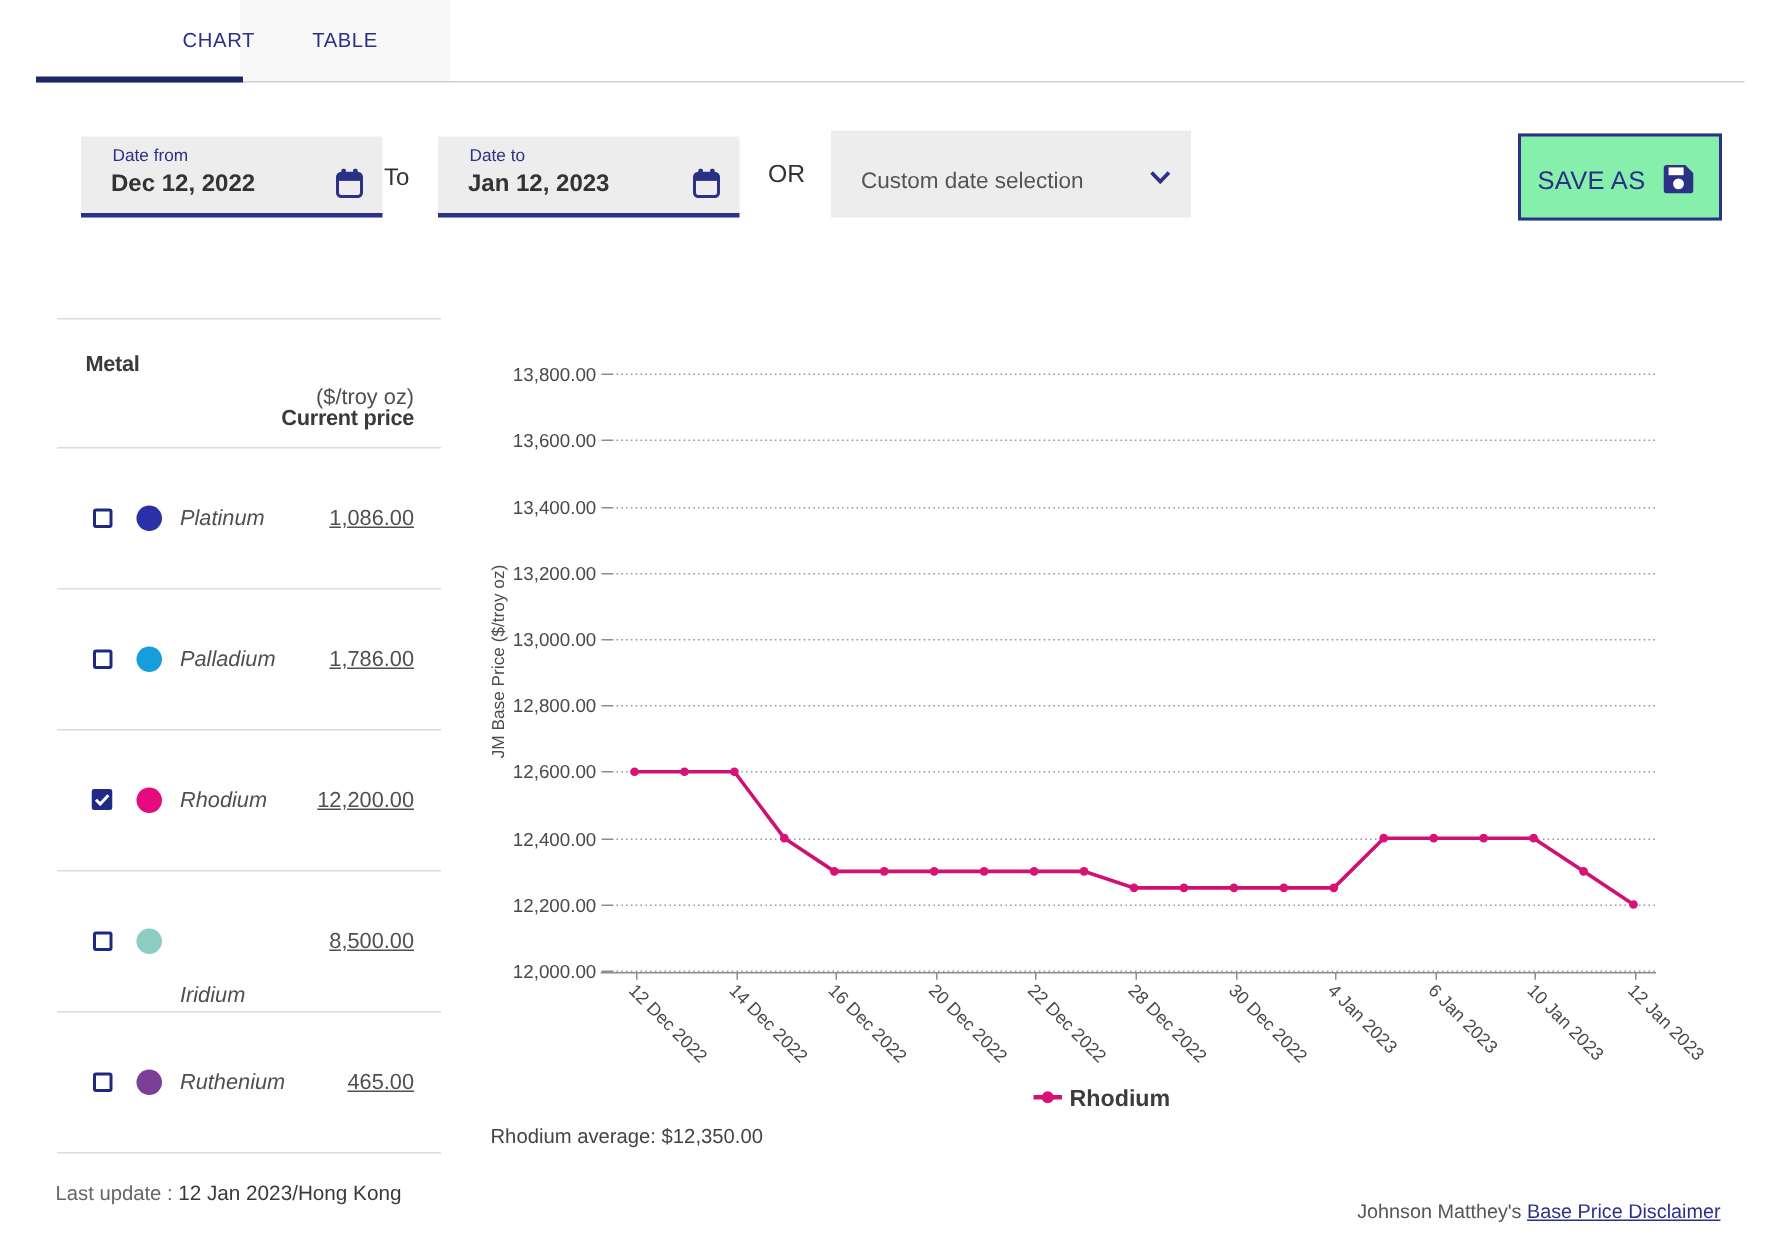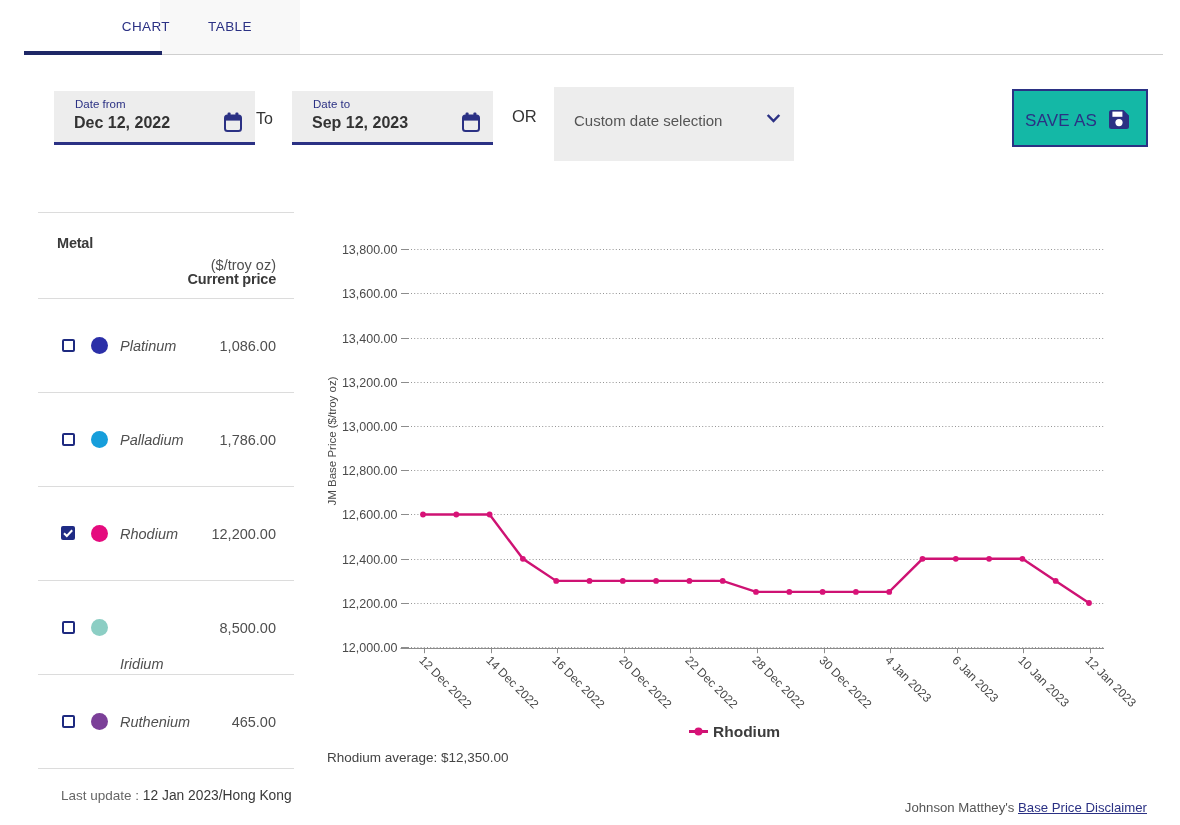--- a/index.html
+++ b/index.html
@@ -11,35 +11,35 @@
 #tab-chart{left:34px;top:0;width:136px;height:54px;line-height:54px;text-align:right;font-size:13.5px;letter-spacing:0.4px;color:#2b3184;}
 #tab-table{left:160px;top:0;width:140px;height:54px;line-height:54px;text-align:center;font-size:13.5px;letter-spacing:0.4px;color:#2b3184;background:#f8f8f8;}
 #tab-underline{left:24px;top:51px;width:138px;height:3.5px;background:#1e2766;}
 
 .datebox{top:91px;width:201px;height:51px;background:#ededed;border-bottom:3.5px solid #2b3184;}
 .datebox .lbl{position:absolute;left:21px;top:7px;font-size:11.5px;color:#2b3184;}
 .datebox .val{position:absolute;left:20px;top:23px;font-size:16px;color:#333;font-weight:bold;}
 .datebox svg{position:absolute;right:13px;top:21px;}
 #to{left:256px;top:110px;font-size:16px;color:#333;}
 #or{left:512px;top:107px;font-size:16.5px;color:#333;}
-#custom{left:554px;top:87px;width:240px;height:74px;background:#ededed;}
+#custom{left:554px;top:87px;width:240px;height:58px;background:#ededed;}
 #custom .txt{position:absolute;left:20px;top:25px;font-size:15px;color:#555;}
 #custom svg{position:absolute;right:13px;top:26px;}
-#saveas{left:1012px;top:89px;width:132px;height:54px;border:2px solid #2b3184;background:#14b8a6;}
+#saveas{left:1012px;top:89px;width:132px;height:54px;border:2px solid #2b3184;background:#86efac;}
 #saveas .txt{position:absolute;left:11px;top:20px;font-size:17px;color:#2b3184;letter-spacing:0.2px;}
 #saveas svg{position:absolute;right:17px;top:19px;}
 
 .hline{height:1px;background:#dcdcdc;left:38px;width:256px;}
 .mhdr{font-weight:bold;font-size:14.5px;color:#3a3a3a;letter-spacing:-0.2px;}
 .row-name{font-size:14.5px;color:#4f4f4f;font-style:italic;}
-.row-price{font-size:14.5px;color:#4f4f4f;text-align:right;}
+.row-price{font-size:14.5px;color:#4f4f4f;text-align:right;text-decoration:underline;}
 .cb{width:9px;height:9px;border:2px solid #1e2a80;border-radius:2px;background:#fff;}
 .dot{width:17px;height:17px;border-radius:50%;}
 
-#lastupd{left:37px;top:788px;font-size:13.5px;color:#666;margin-left:24px;}
+#lastupd{left:37px;top:788px;font-size:13.5px;color:#666;}
 #lastupd b{color:#3a3a3a;font-weight:normal;font-size:13.8px;}
 #avg{left:327px;top:750px;font-size:13.5px;color:#444;}
 #disc{right:33px;top:800px;font-size:13.2px;color:#555;}
 #disc a{color:#2b3184;text-decoration:underline;}
 </style>
 </head>
 <body>
 <div id="page">
 
   <div class="abs" id="tab-table">TABLE</div>
@@ -53,21 +53,21 @@
     <svg width="18" height="20" viewBox="0 0 18 20">
       <rect x="3.6" y="0.5" width="3" height="5" rx="1" fill="#2b3184"></rect>
       <rect x="11.4" y="0.5" width="3" height="5" rx="1" fill="#2b3184"></rect>
       <rect x="1" y="3.5" width="16" height="15.5" rx="2.5" fill="none" stroke="#2b3184" stroke-width="2"></rect>
       <rect x="1.6" y="4" width="14.8" height="4.6" fill="#2b3184"></rect>
     </svg>
   </div>
   <div class="abs" id="to">To</div>
   <div class="abs datebox" style="left:292px;">
     <span class="lbl">Date to</span>
-    <span class="val">Sep 12, 2023</span>
+    <span class="val">Jan 12, 2023</span>
     <svg width="18" height="20" viewBox="0 0 18 20">
       <rect x="3.6" y="0.5" width="3" height="5" rx="1" fill="#2b3184"></rect>
       <rect x="11.4" y="0.5" width="3" height="5" rx="1" fill="#2b3184"></rect>
       <rect x="1" y="3.5" width="16" height="15.5" rx="2.5" fill="none" stroke="#2b3184" stroke-width="2"></rect>
       <rect x="1.6" y="4" width="14.8" height="4.6" fill="#2b3184"></rect>
     </svg>
   </div>
   <div class="abs" id="or">OR</div>
   <div class="abs" id="custom">
     <span class="txt">Custom date selection</span>

